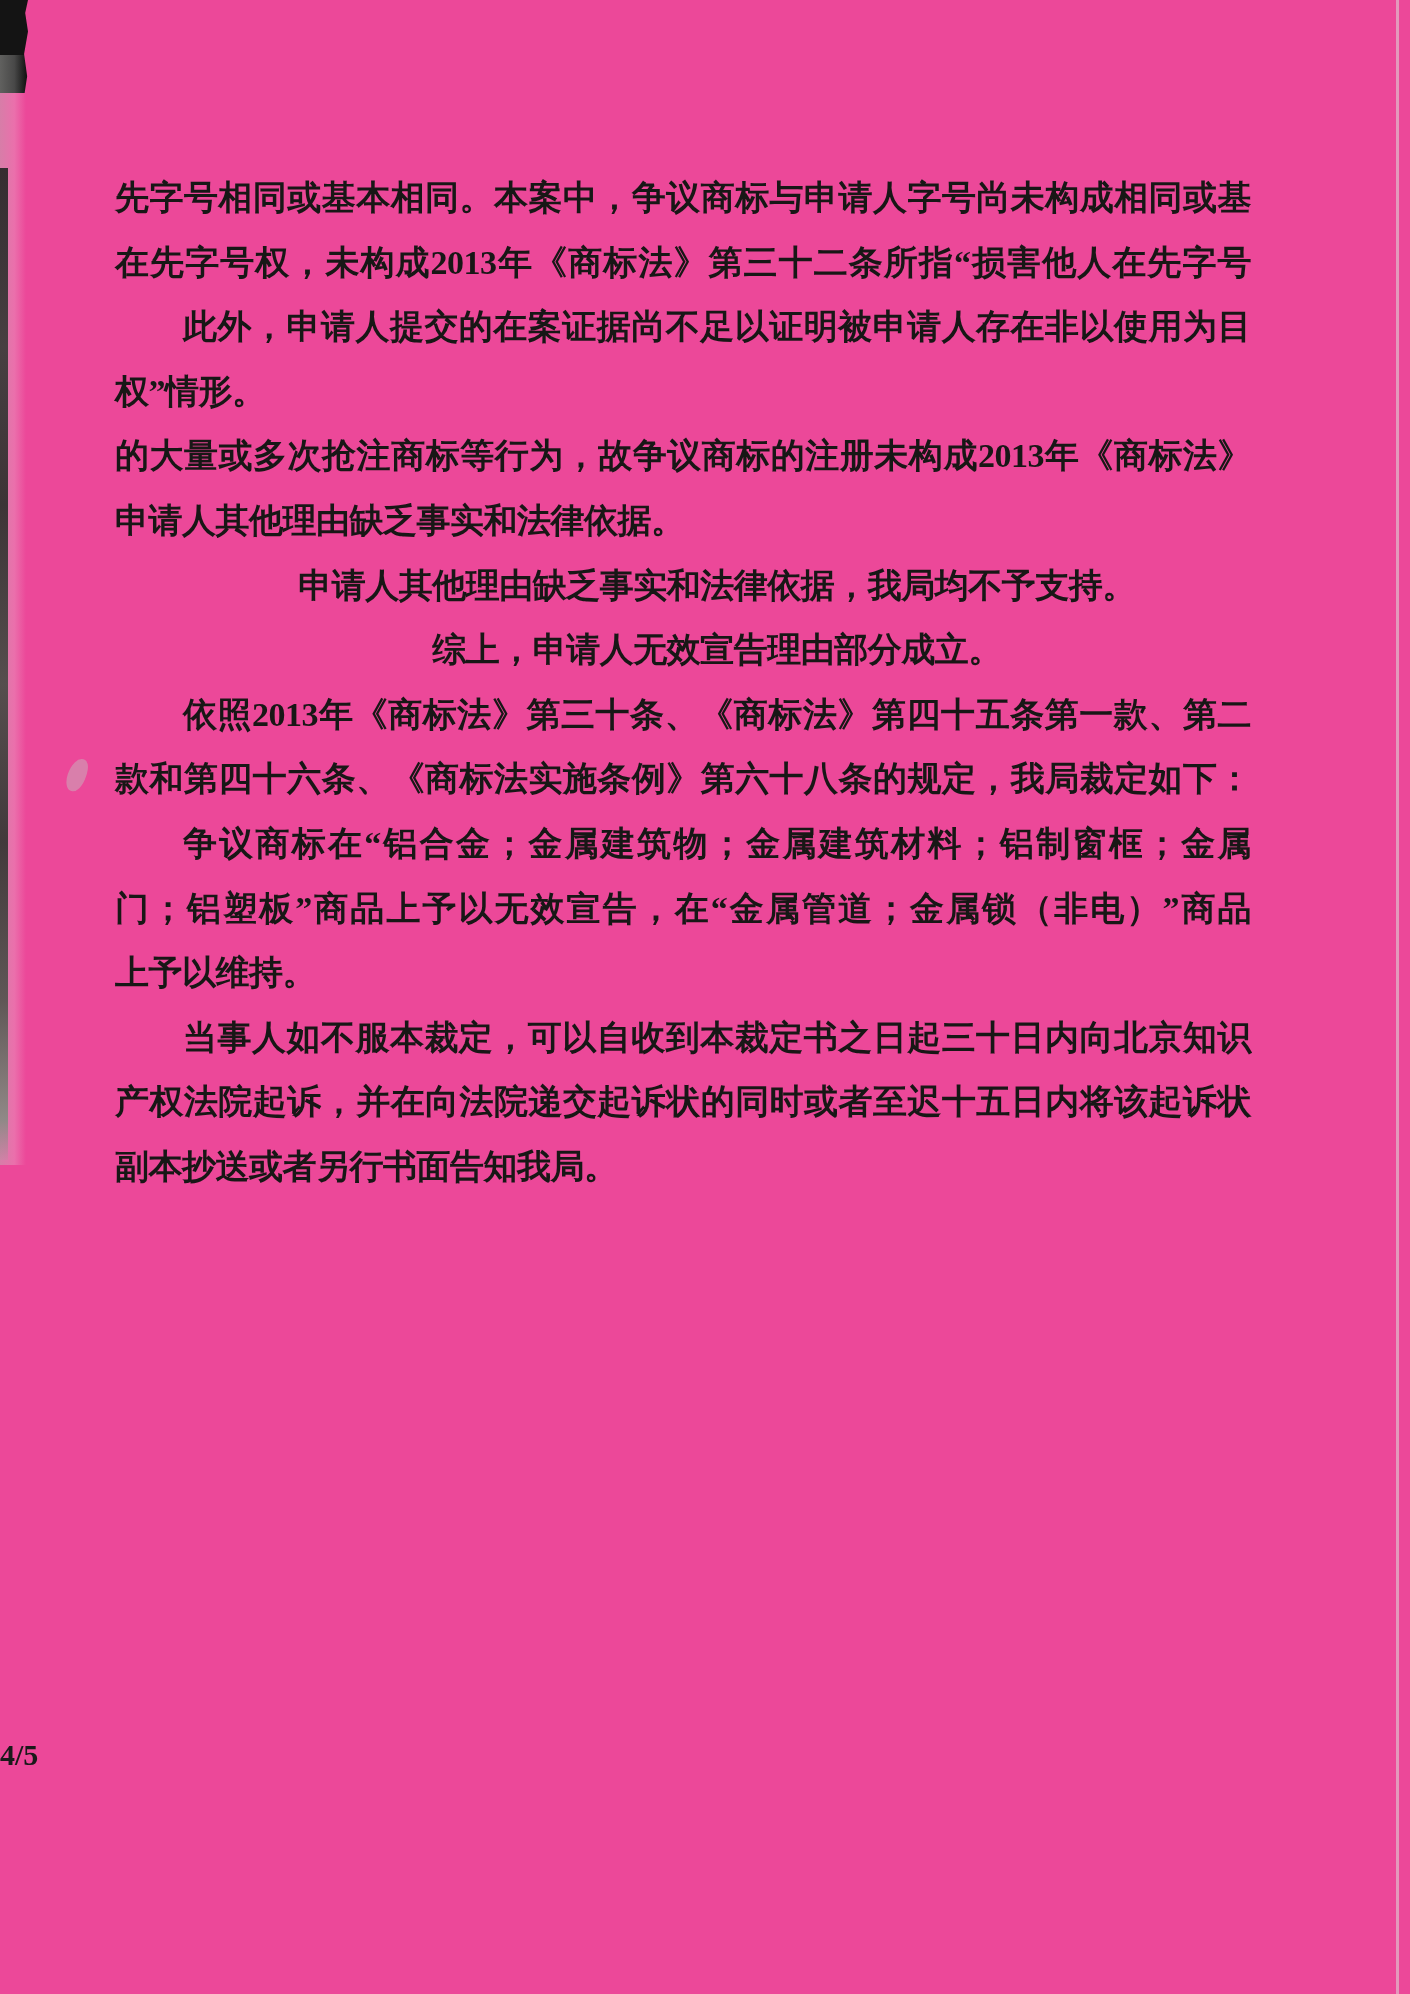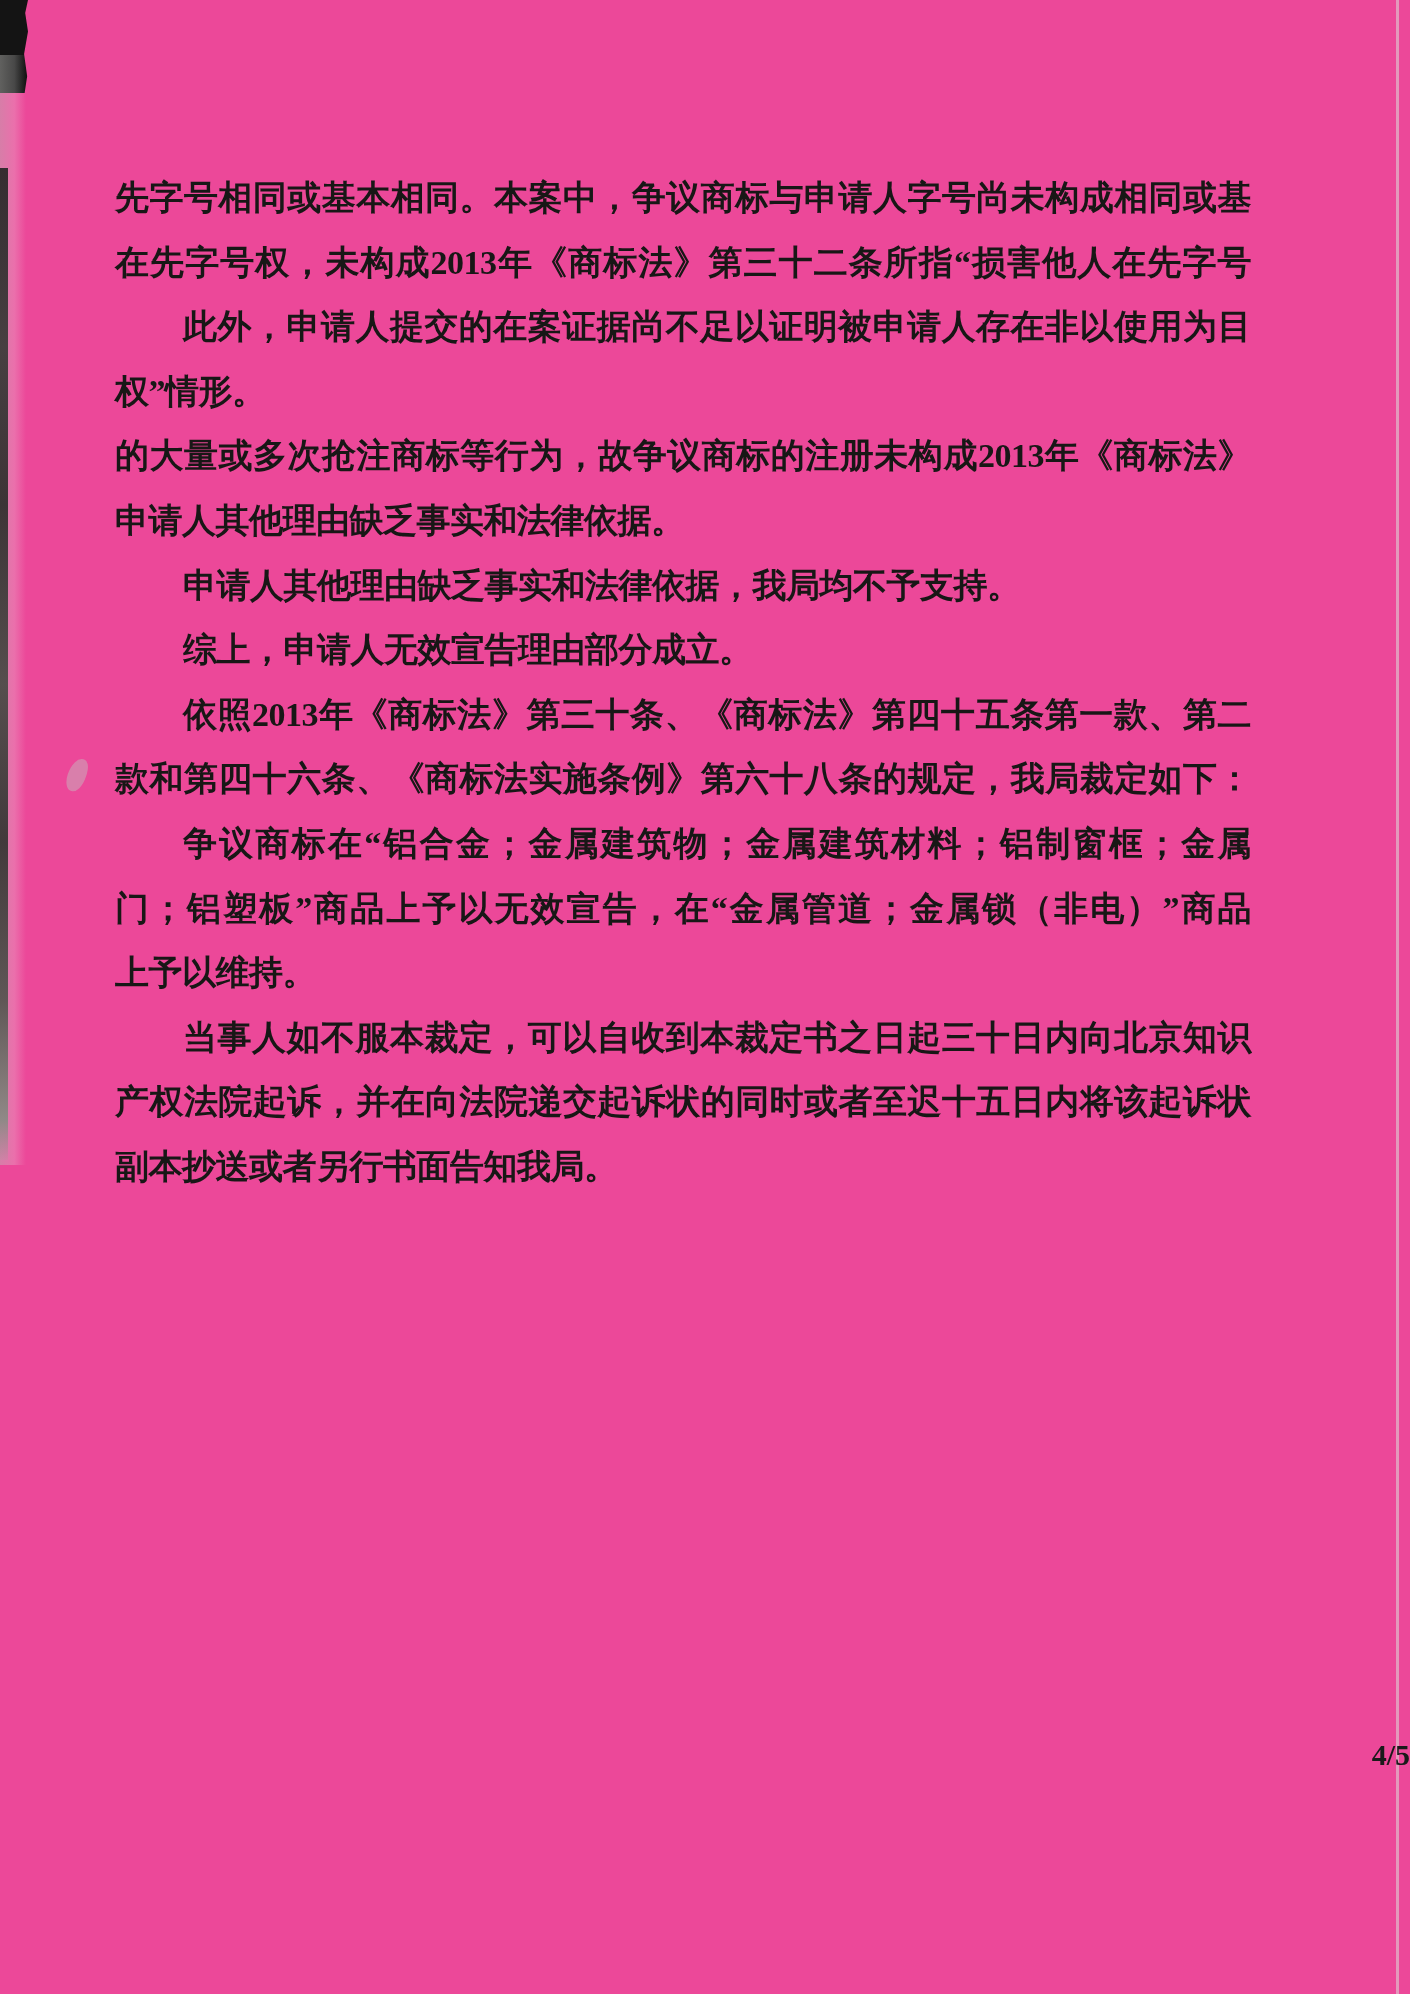--- a/index.html
+++ b/index.html
@@ -72,32 +72,33 @@
     white-space: nowrap;
     text-align: left;
   }
   .doc-text .line.fill {
     white-space: normal;
     text-align: justify;
     text-align-last: justify;
   }
   .doc-text .line.indent {
     padding-left: 68px;
+    text-align: center;
   }
   .doc-text .line.fill.indent {
     padding-left: 68px;
     box-sizing: border-box;
   }
 
   
   .footer {
     position: absolute;
     left: 0; top: 1738px;
     width: 1410px;
-    text-align: right;
+    text-align: left;
     font-size: 30px;
     font-weight: 700;
     color: #1a1a1a;
     font-family: "Liberation Serif", "DejaVu Serif", serif;
   }
 </style>
 </head>
 <body>
 
 <div class="page">

